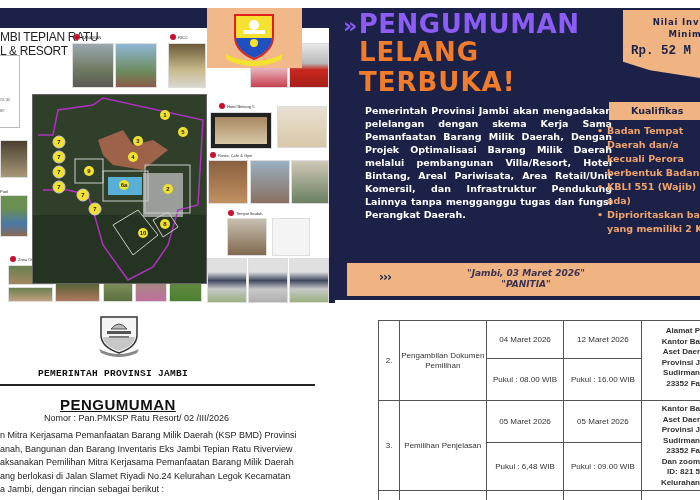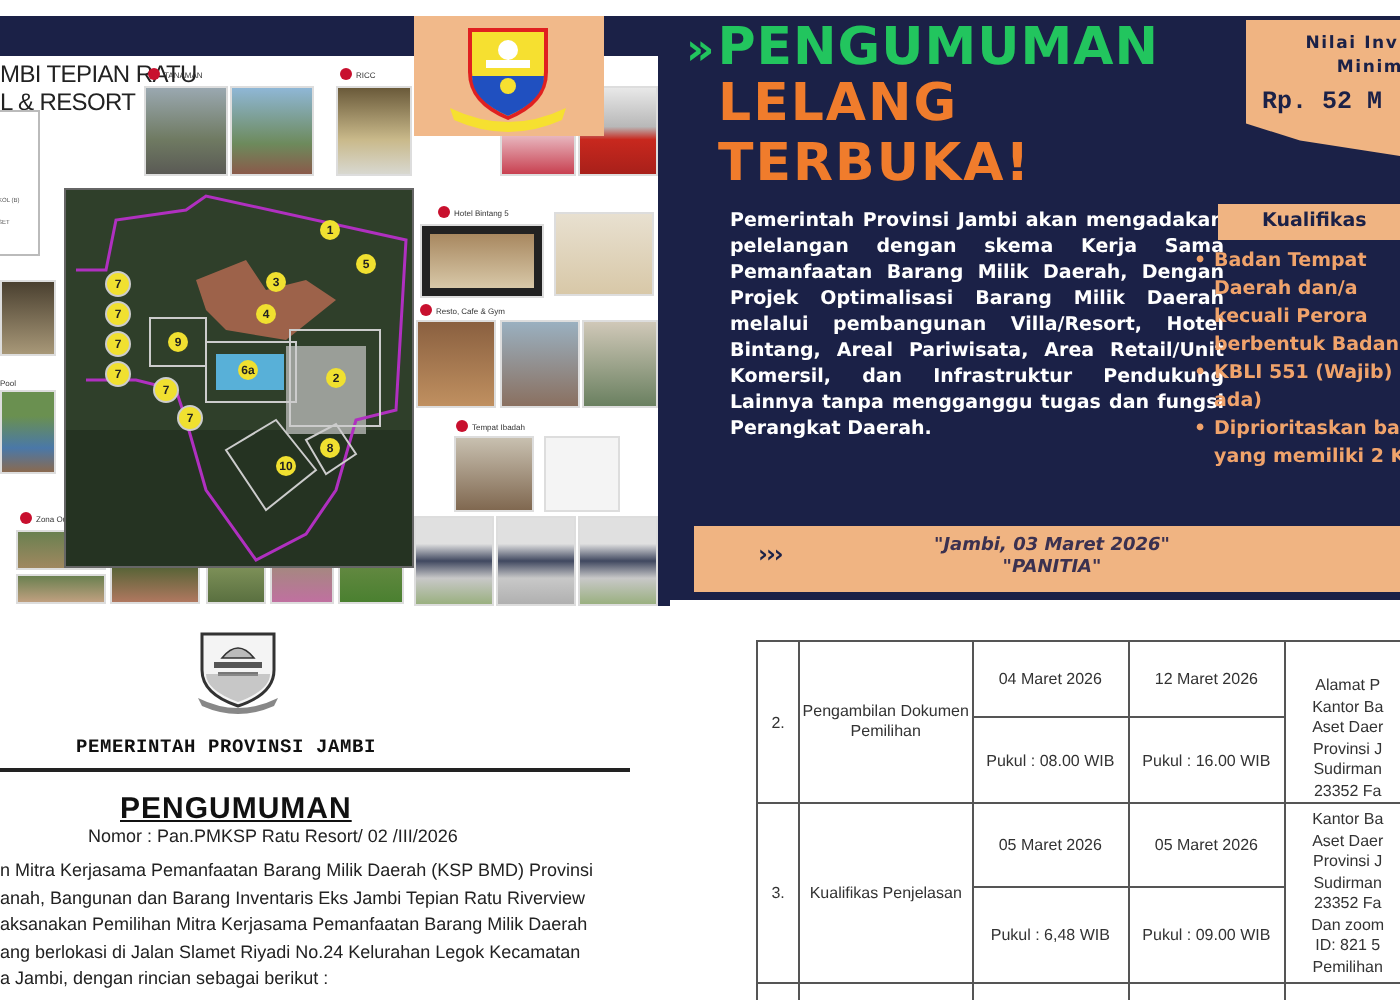--- a/index.html
+++ b/index.html
@@ -14,21 +14,21 @@
   .mp-legend span { position: absolute; left: 2px; font-size: 3px; color: #555; }
   .zone-label { position: absolute; font-size: 4px; color: #333; white-space: nowrap; display: flex; align-items: center; gap: 2px; }
   .zone-label .dot { width: 6px; height: 6px; border-radius: 50%; background: #c8102e; display: inline-block; }
   .photo { position: absolute; border: 1px solid #ddd; }
   .logo-badge { position: absolute; left: 207px; top: 8px; width: 95px; height: 60px; background: #f1b98a; }
   .map { position: absolute; left: 32px; top: 94px; width: 175px; height: 190px; background: #3a4a32; border: 1px solid #666; overflow: hidden; }
   .map svg { position: absolute; left: 0; top: 0; }
 
   
   .poster { position: absolute; left: 335px; top: 8px; width: 365px; height: 292px; background: #1b2147; }
-  .poster-heading { position: absolute; left: 8px; top: 2px; font-family: "DejaVu Sans", sans-serif; font-weight: bold; font-size: 26px; line-height: 28px; color: #22c55e; letter-spacing: 0.5px; }
+  .poster-heading { position: absolute; left: 8px; top: 2px; font-family: "DejaVu Sans", sans-serif; font-weight: bold; font-size: 26px; line-height: 28px; color: #8b5cf6; letter-spacing: 0.5px; }
   .poster-heading .chev { font-size: 22px; margin-right: 1px; }
   .poster-sub { position: absolute; left: 24px; font-family: "DejaVu Sans", sans-serif; font-weight: bold; font-size: 26px; line-height: 28px; color: #f07c2c; letter-spacing: 1px; }
   .poster-body { position: absolute; left: 30px; top: 36px; width: 247px; top: 108px; color: #ffffff; font-family: "DejaVu Sans", sans-serif; font-weight: bold; font-size: 9.5px; line-height: 13px; text-align: justify; }
   .invest-box { position: absolute; left: 288px; top: 2px; width: 90px; height: 70px; background: #f0b482; clip-path: polygon(0 0, 100% 0, 100% 100%, 30% 86%, 0 74%); }
   .invest-box .lbl { position: absolute; left: 8px; top: 6px; width: 90px; text-align: center; font-family: "DejaVu Sans", sans-serif; font-weight: bold; font-size: 8.5px; line-height: 12px; color: #1b2147; letter-spacing: 0.8px; white-space: nowrap; }
   .invest-box .val { position: absolute; left: 8px; top: 34px; font-family: Liberation Mono, monospace; font-weight: bold; font-size: 12.5px; color: #1b2147; white-space: nowrap; }
   .qual-title { position: absolute; left: 274px; top: 94px; width: 100px; height: 18px; background: #f0b482; font-family: "DejaVu Sans", sans-serif; font-weight: bold; font-size: 9.5px; color: #1b2147; line-height: 18px; padding-left: 22px; white-space: nowrap; overflow: hidden; }
   .qual-list { position: absolute; left: 262px; top: 116px; width: 110px; list-style: none; color: #f0a36b; font-family: "DejaVu Sans", sans-serif; font-weight: bold; font-size: 9.5px; line-height: 14px; white-space: nowrap; overflow: hidden; }
   .qual-list li { position: relative; padding-left: 10px; }
   .qual-list li::before { content: "•"; position: absolute; left: 0; color: #f0a36b; }
@@ -46,21 +46,21 @@
   .doc-number { position: absolute; left: 44px; top: 110px; font-family: "Liberation Sans", sans-serif; font-size: 9px; color: #222; }
   .doc-body { position: absolute; left: 0; top: 126px; width: 340px; font-family: "Liberation Sans", sans-serif; font-size: 9px; line-height: 13.5px; color: #222; white-space: nowrap; overflow: hidden; }
 
   
   .sched { position: absolute; left: 378px; top: 320px; border-collapse: collapse; font-family: "Liberation Sans", sans-serif; font-size: 8px; color: #333; }
   .sched td { border: 1px solid #555; text-align: center; vertical-align: middle; padding: 0; }
   .sched td.no { width: 23px; font-size: 8px; }
   .sched td.act { width: 92px; line-height: 10px; }
   .sched td.d { width: 86px; height: 38px; }
   .sched td.t { width: 86px; margin-top: 39px; }
-  .sched td.addr { width: 60px; text-align: center; vertical-align: top; padding: 17px 0 0 5px; font-size: 8px; line-height: 10.5px; white-space: nowrap; overflow: hidden; border-right: none; }
+  .sched td.addr { width: 60px; text-align: right; vertical-align: top; padding: 5px 0 0 5px; font-size: 8px; line-height: 10.5px; white-space: nowrap; overflow: hidden; border-right: none; font-weight: bold; }
   .sched-wrap { position: absolute; left: 378px; top: 320px; width: 322px; height: 180px; overflow: hidden; }
 </style>
 </head>
 <body>
 
 <div class="masterplan">
   <div class="mp-topbar"></div>
   <div class="mp-rightbar"></div>
 
   <div class="mp-title">
@@ -277,32 +277,32 @@
         <div>Sudirman</div>
         <div>23352 Fa</div>
       </td>
     </tr>
     <tr>
       <td class="t" style="height:42px">Pukul : 08.00 WIB</td>
       <td class="t">Pukul : 16.00 WIB</td>
     </tr>
     <tr>
       <td class="no" rowspan="2">3.</td>
-      <td class="act" rowspan="2">Kualifikas Penjelasan</td>
+      <td class="act" rowspan="2">Pemilihan Penjelasan</td>
       <td class="d" style="height:42px">05 Maret 2026</td>
       <td class="d">05 Maret 2026</td>
       <td class="addr" rowspan="2" style="padding-top:3px">
         <div>Kantor Ba</div>
         <div>Aset Daer</div>
         <div>Provinsi J</div>
         <div>Sudirman</div>
         <div>23352 Fa</div>
         <div>Dan zoom</div>
         <div>ID: 821 5</div>
-        <div>Pemilihan</div>
+        <div>Kelurahan</div>
       </td>
     </tr>
     <tr>
       <td class="t" style="height:48px">Pukul : 6,48 WIB</td>
       <td class="t">Pukul : 09.00 WIB</td>
     </tr>
     <tr>
       <td class="no" style="height:30px"></td>
       <td class="act"></td>
       <td class="d"></td>

